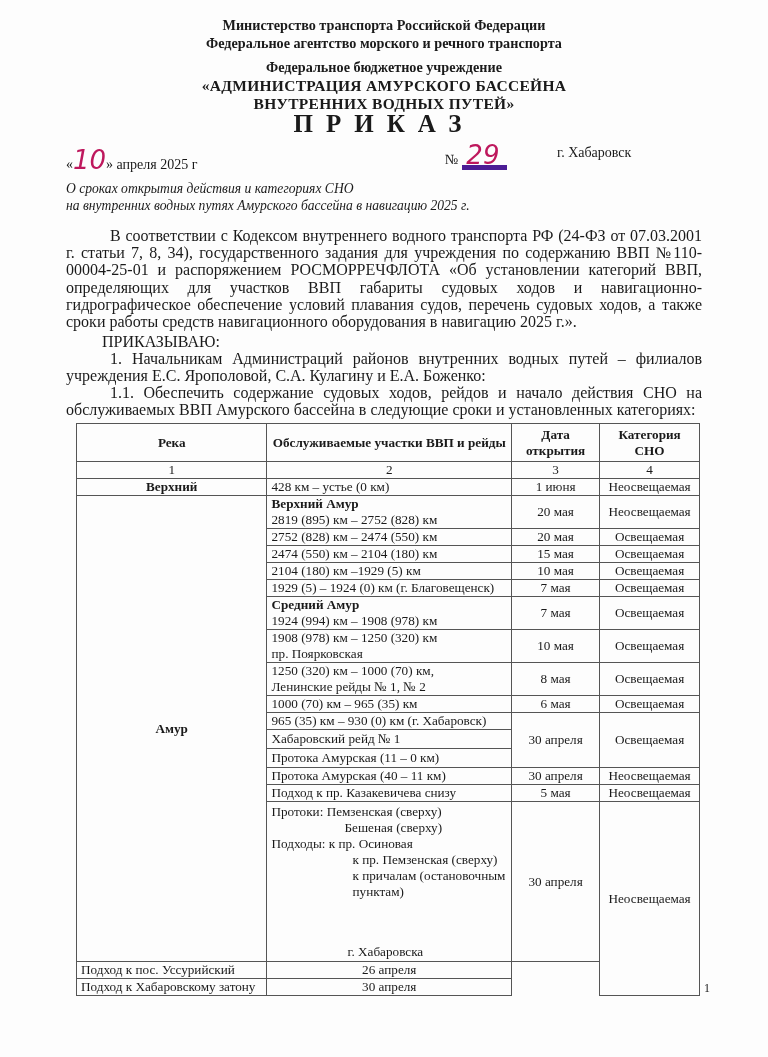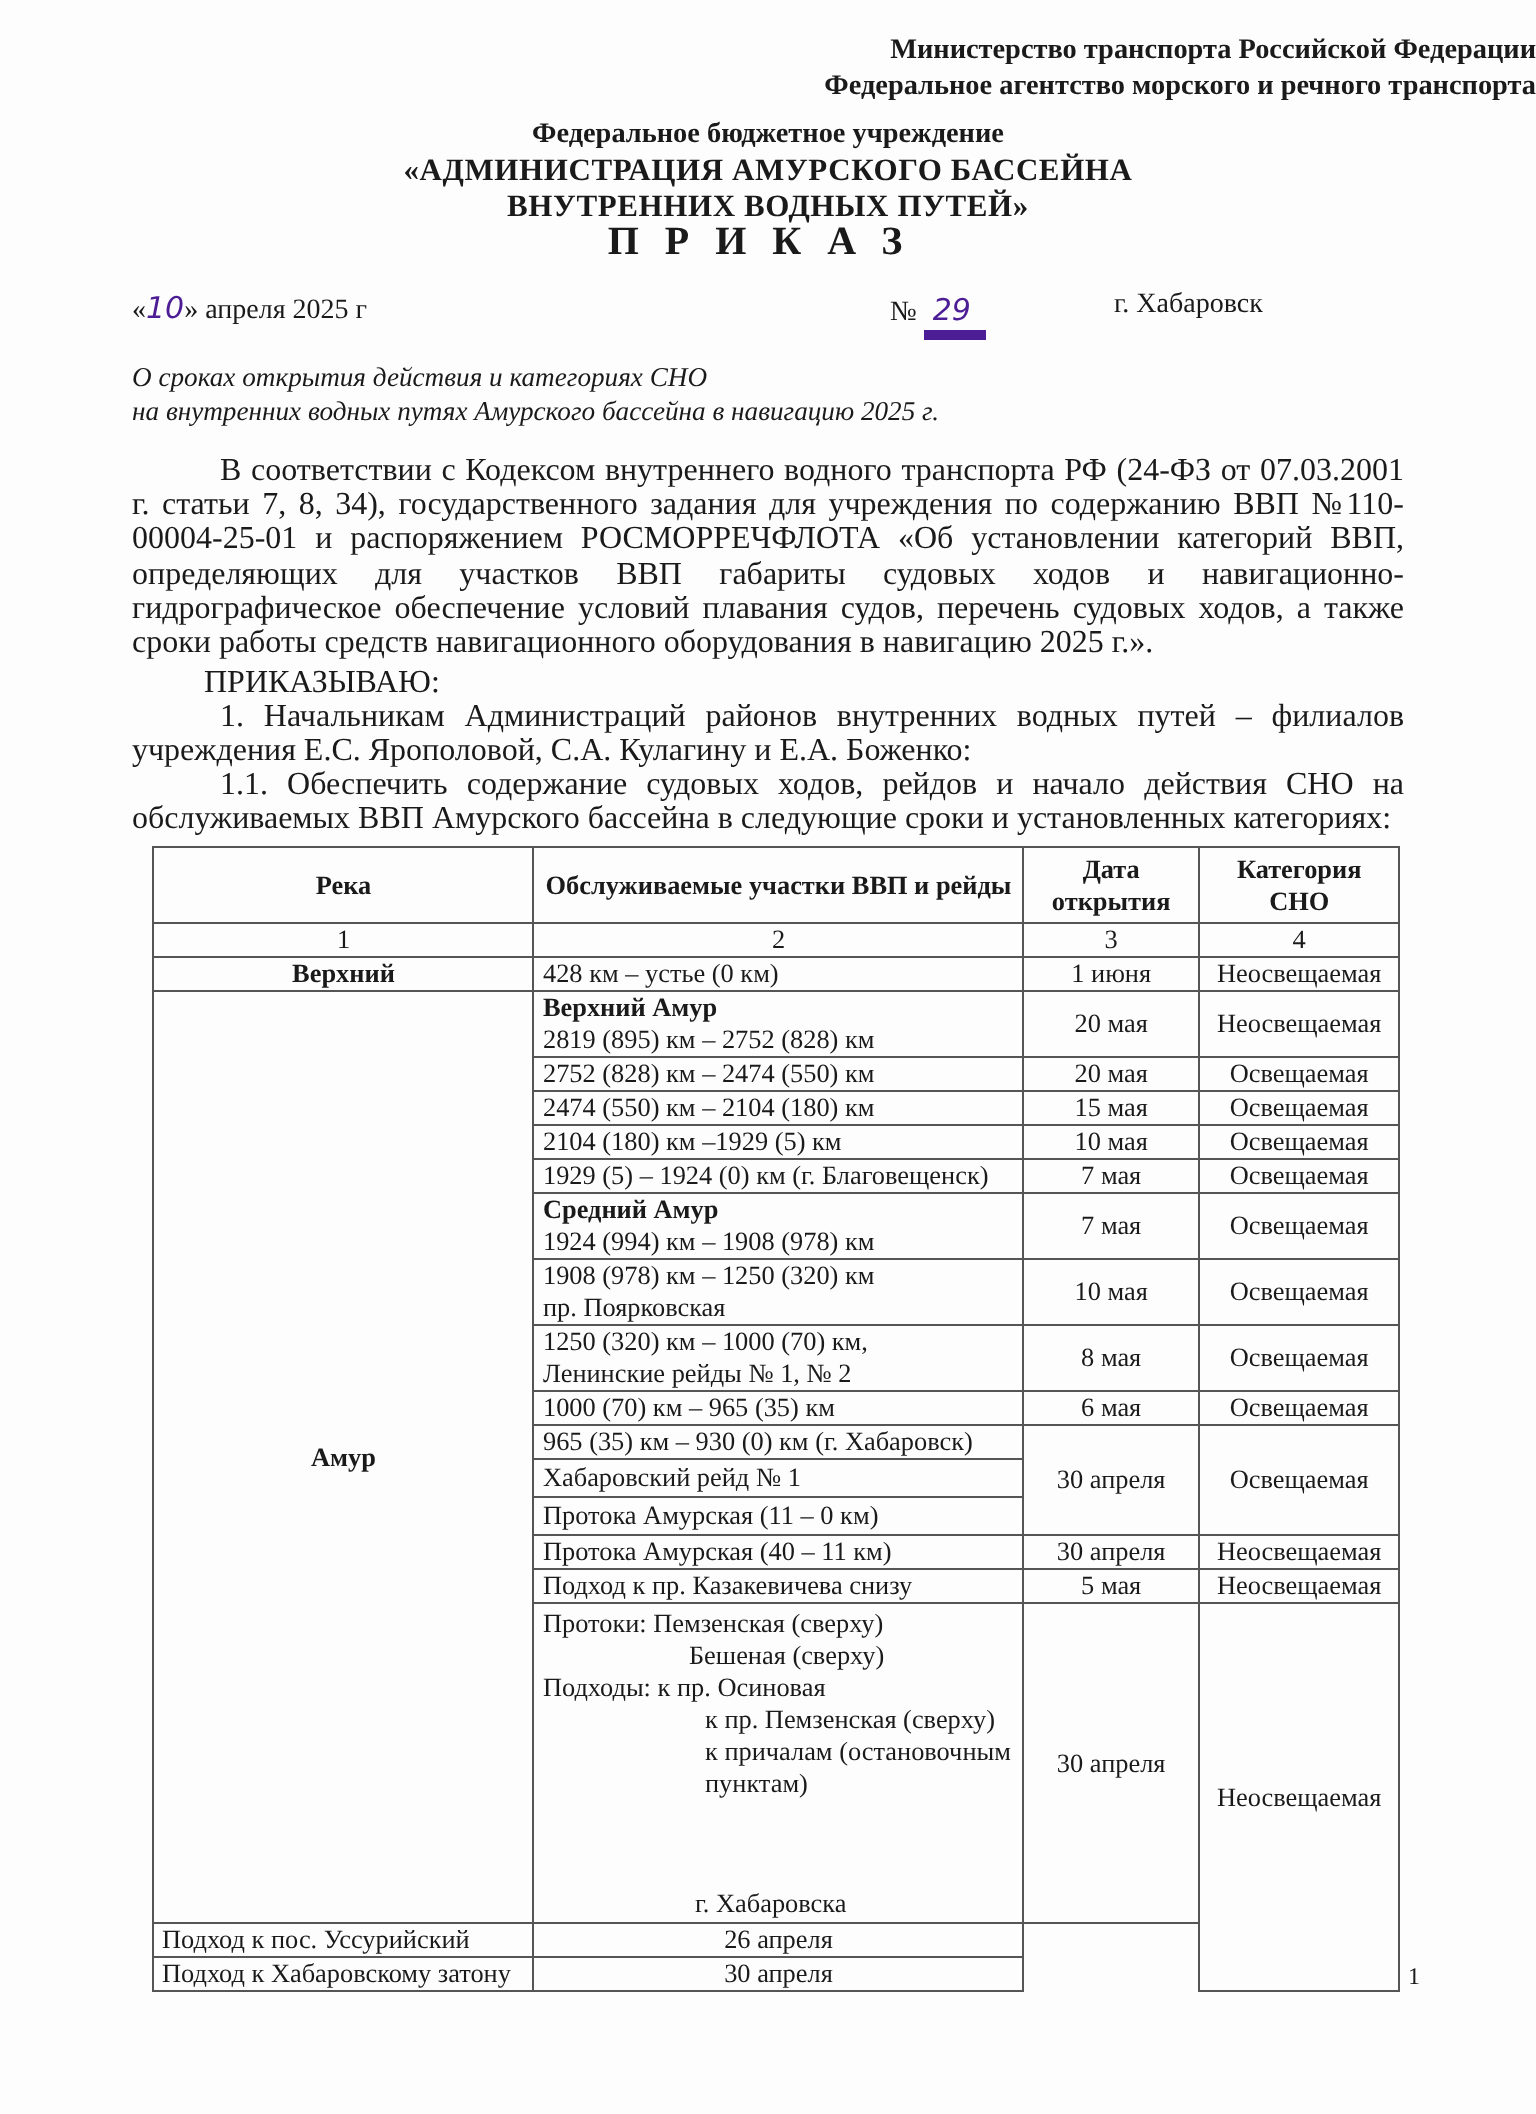--- a/index.html
+++ b/index.html
@@ -1,29 +1,29 @@
 <!DOCTYPE html>
 <html><head>
 <meta charset="utf-8">
 <style>
   html, body { margin: 0; padding: 0; background: #ffffff; }
   body { width: 768px; height: 1057px; position: relative; overflow: hidden;
          font-family: "Liberation Serif", "DejaVu Serif", serif; color: #1a1a1a; }
   .page { position: absolute; left: 0; top: 0; width: 768px; height: 1057px; background: #fdfdfd; }
   .hdr { position: absolute; left: 0; width: 768px; text-align: center; font-weight: bold; }
-  .hdr1 { top: 16px; font-size: 14.2px; line-height: 18px; text-align: right; }
+  .hdr1 { top: 16px; font-size: 14.2px; line-height: 18px; }
   .hdr2 { top: 59px; font-size: 14.2px; line-height: 17px; }
   .hdr3 { top: 77px; font-size: 15.5px; line-height: 18px; letter-spacing: 0.3px; }
   .prikaz { position: absolute; top: 110px; left: 0; width: 768px; text-align: center;
-            font-size: 20px; font-weight: bold; letter-spacing: 13px; }
+            font-size: 25px; font-weight: bold; letter-spacing: 13px; }
   .dateline { position: absolute; top: 141px; left: 66px; width: 636px; height: 24px; font-size: 14px; }
   .dateline .left { position: absolute; left: 0; top: 4px; }
   .dateline .num { position: absolute; left: 379px; top: 4px; }
   .dateline .city { position: absolute; left: 491px; top: 4px; }
-  .hand { font-family: "DejaVu Sans", sans-serif; font-style: italic; color: #4c1d95; font-size: 15px; font-weight: 300; }
+  .hand { font-family: "DejaVu Sans", sans-serif; font-style: italic; color: #be185d; font-size: 26px; font-weight: 300; }
   .num .hand { display: inline-block; border-bottom: 5px solid #4c1d95; padding: 0 8px 0 4px; margin-left: 4px; line-height: 20px; }
   .subject { position: absolute; top: 180px; left: 66px; font-style: italic; font-size: 13.6px; line-height: 17px; }
   .body-text { position: absolute; left: 66px; width: 636px; font-size: 16px; line-height: 17.2px; text-align: justify; }
   .p1 { top: 227px; text-indent: 44px; }
   .p-order { top: 333px; left: 102px; }
   .p2 { top: 350px; text-indent: 44px; }
   .p3 { top: 384px; text-indent: 44px; }
   table.sched { position: absolute; top: 423px; left: 76px; width: 624px; border-collapse: collapse; font-size: 13.2px; }
   table.sched td, table.sched th { border: 1px solid #555; padding: 0 4px; vertical-align: middle; line-height: 16px; }
   table.sched th { font-weight: bold; text-align: center; height: 37px; }

